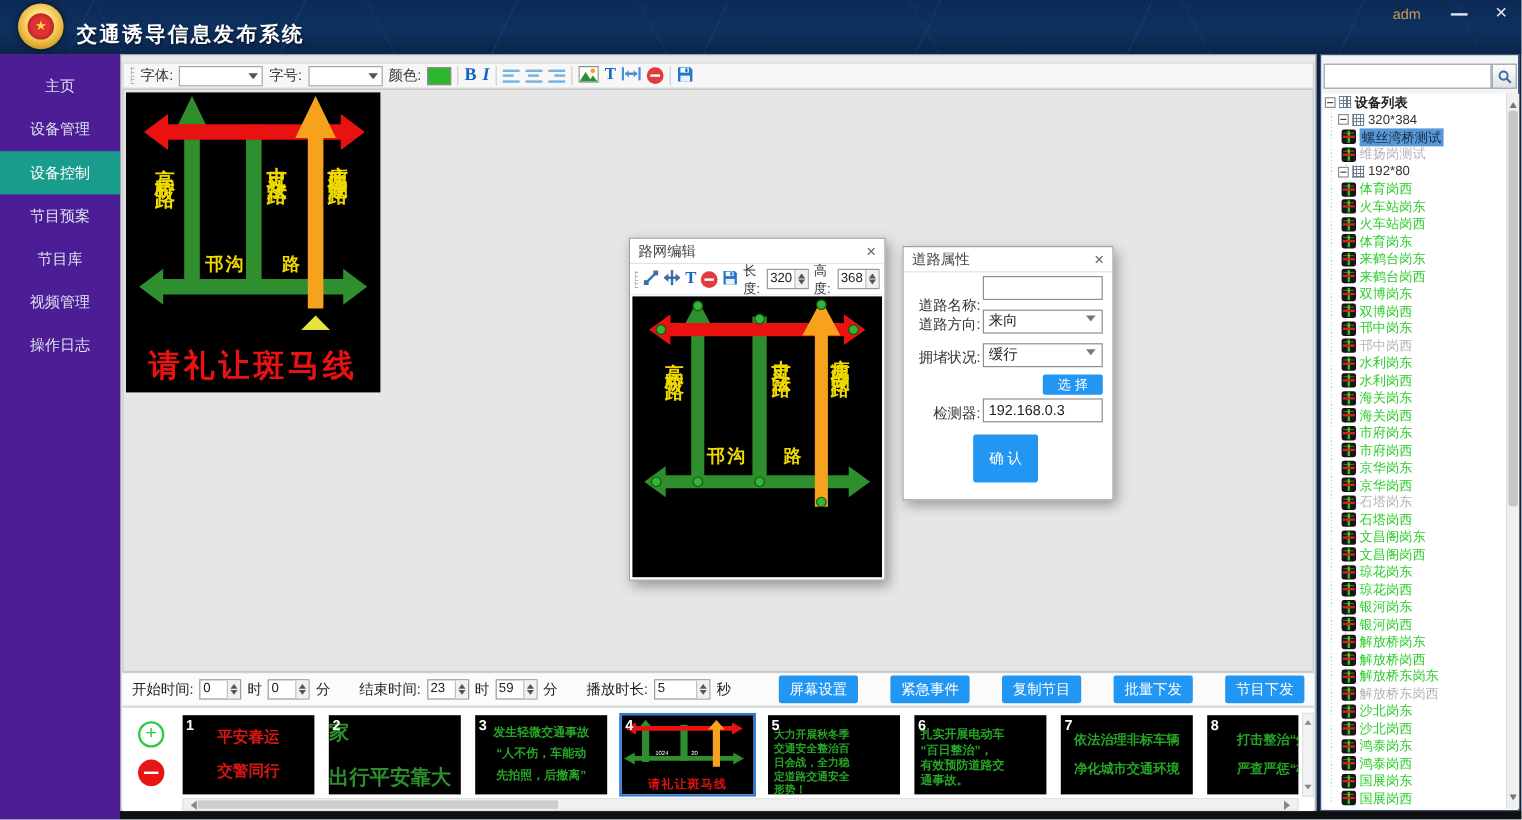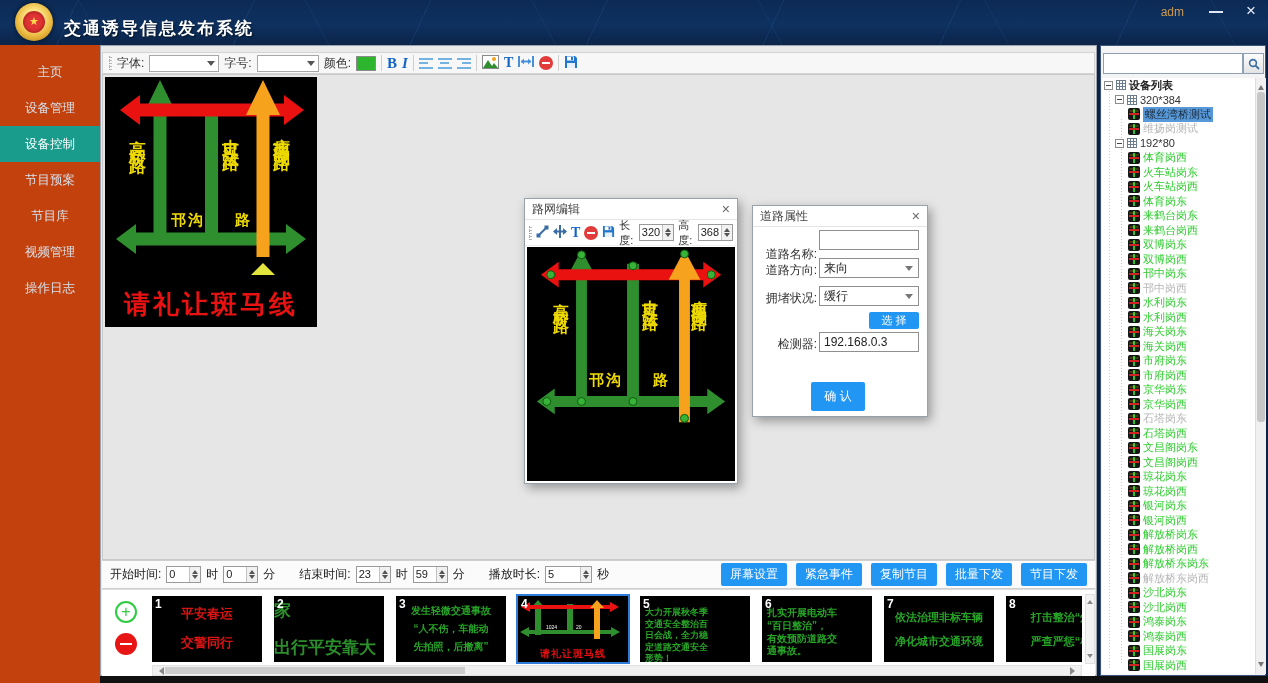--- a/index.html
+++ b/index.html
@@ -22,21 +22,21 @@
   .badge::after{content:"★";position:absolute;top:50%;left:50%;transform:translate(-50%,-55%);
     color:#ffd84d;font-size:11px}
   .app-title{position:absolute;left:64px;top:17px;color:#fff;font-size:17px;font-weight:bold;
     letter-spacing:2px;text-shadow:1px 1px 2px rgba(0,0,0,.6);z-index:2}
   .hdr-user{position:absolute;right:84px;top:5px;color:#cd9a53;font-size:12px;z-index:2}
   .win-min{position:absolute;right:43px;top:4px;width:18px;height:14px;z-index:2;cursor:pointer}
   .win-min::after{content:"";position:absolute;left:2px;right:2px;top:7px;height:2px;background:#dfe7f2}
   .win-close{position:absolute;right:12px;top:2px;color:#e6ecf5;font-size:17px;line-height:17px;z-index:2;cursor:pointer}
 
   
-  .sidebar{position:absolute;left:0;top:45px;width:100px;height:638px;background:#c2410c}
+  .sidebar{position:absolute;left:0;top:45px;width:100px;height:638px;background:#4c1d95}
   .side-item{height:36px;line-height:36px;text-align:center;color:#d9e1ec;font-size:12.5px;cursor:pointer;margin-top:0}
   .side-item:first-child{margin-top:9px}
   .side-item.active{background:#1a9c8c;color:#fff}
 
   
   .main{position:absolute;left:100px;top:45px;width:997px;height:631px;background:#e9e9e9;border:1px solid #9aa4b0}
   .toolbar{position:absolute;left:1px;top:6px;width:993px;height:22px;background:#f7f7f7;
     border:1px solid #d4d4d4;display:flex;align-items:center;gap:5px;padding:0 6px;font-size:12px;color:#333}
   .grip{width:3px;height:14px;flex:none;background:repeating-linear-gradient(0deg,#b7b7b7 0 1px,transparent 1px 3px);border-left:1px dotted #aaa}
   .combo{height:17px;background:#fff;border:1px solid #a7a7a7;display:inline-flex;align-items:center;justify-content:flex-end;flex:none}
@@ -76,31 +76,31 @@
   .numbox .nval{display:block;min-width:22px;padding:0 2px;font-size:11px;line-height:15px;text-align:left;color:#222}
   .numbox .nval.w34{min-width:34px}
   .spin-arrows{width:11px;border-left:1px solid #c2c2c2;background:#f1f1f1;display:flex;flex-direction:column;align-items:center;justify-content:space-around;cursor:pointer}
   .spin-arrows .up{width:0;height:0;border:3px solid transparent;border-bottom:4px solid #555}
   .spin-arrows .dn{width:0;height:0;border:3px solid transparent;border-top:4px solid #555}
 
   .props-dialog{left:752px;top:205px;width:176px;height:212px}
   .plabel{position:absolute;left:2px;width:62px;text-align:right;font-size:12px;color:#333}
   .pfield{position:absolute;left:66px;width:100px;height:20px;border:1px solid #8f8f8f;background:#fff;font-size:12px;color:#222}
   input.pfield{padding:0 4px;outline:none}
-  .psel{display:flex;align-items:center;padding:0 2px 0 4px}
+  .psel{display:flex;align-items:flex-start;padding:0 2px 0 4px}
   .psel .tri-dn{margin-left:auto;border-top-color:#777}
   .blue-btn{background:#2196f3;color:#fff;border:none;font-size:12px;cursor:pointer;border-radius:2px}
   .select-btn{position:absolute;left:116px;top:106px;width:50px;height:17px;font-size:11px}
-  .confirm-btn{position:absolute;left:58px;top:176px;width:54px;height:29px}
+  .confirm-btn{position:absolute;left:58px;top:156px;width:54px;height:40px}
 
   
   .playback{position:absolute;left:1px;top:514px;width:993px;height:29px;background:#fbfbfb;
     border-top:1px solid #cfcfcf;border-bottom:1px solid #cfcfcf;display:flex;align-items:center;gap:5px;padding:0 8px;font-size:12px;color:#222}
   .pb-gap{width:14px;flex:none}
-  .pb-buttons{margin-left:auto;display:flex;gap:9px}
+  .pb-buttons{margin-left:auto;display:flex;gap:27px}
   .pb-buttons .blue-btn{padding:3px 9px;border-radius:2px;font-size:12px}
 
   
   .thumbzone{position:absolute;left:1px;top:543px;width:993px;height:87px;background:#fff;border-top:1px solid #ddd}
   .add-btn{position:absolute;left:13px;top:11px;width:22px;height:22px;border-radius:50%;border:2px solid #2ecc40;
     color:#2ecc40;font-size:16px;line-height:17px;text-align:center;cursor:pointer;background:#fff}
   .del-btn{position:absolute;left:13px;top:43px;width:22px;height:22px;border-radius:50%;background:#e81515;cursor:pointer}
   .del-btn::after{content:"";position:absolute;left:5px;right:5px;top:10px;height:2px;background:#fff}
   .strip{position:absolute;left:50px;top:4px;width:930px;height:70px;display:flex;overflow:hidden;padding-top:2px}
   .thumb{position:relative;width:110px;height:66px;background:#000;flex:none;margin-right:12px;cursor:pointer}
@@ -121,21 +121,21 @@
 
   
   .rpanel{position:absolute;left:1100px;top:45px;width:166px;height:631px;background:#f4f4f4;border:1px solid #3c567e}
   .search-input{position:absolute;left:2px;top:7px;width:140px;height:21px;border:1px solid #8fa0b5;background:#fff;padding:0 4px;font-size:12px;outline:none}
   .search-btn{position:absolute;left:142px;top:7px;width:21px;height:21px;border:1px solid #8fa0b5;
     background:linear-gradient(#fdfdfd,#e3e3e3);cursor:pointer;display:flex;align-items:center;justify-content:center}
   .treebox{position:absolute;left:1px;top:32px;width:153px;height:596px;background:#fff;overflow:hidden;
     background-image:repeating-linear-gradient(0deg,#c5cdd6 0 1px,transparent 1px 3px),repeating-linear-gradient(0deg,#c5cdd6 0 1px,transparent 1px 3px);
     background-size:1px 580px,1px 545px;background-position:7px 10px,19px 40px;background-repeat:no-repeat}
   .tree-row{height:14.5px;display:flex;align-items:center;gap:3px;font-size:11px;white-space:nowrap;cursor:pointer}
-  .lvl0{padding-left:2px}.lvl1{padding-left:13px}.lvl2{padding-left:26px}
+  .lvl0{padding-left:2px}.lvl1{padding-left:13px}.lvl2{padding-left:16px}
   .expander{width:9px;height:9px;border:1px solid #8c8c8c;background:#fff;position:relative;flex:none}
   .expander::after{content:"";position:absolute;left:1px;right:1px;top:3px;height:1px;background:#444}
   .grid-ic,.res-ic{width:10px;height:10px;flex:none;
     background-image:repeating-linear-gradient(0deg,#6b7c8d 0 1px,transparent 1px 3px),repeating-linear-gradient(90deg,#6b7c8d 0 1px,transparent 1px 3px)}
   .sig-ic{width:12px;height:12px;background:#161616;border-radius:2px;position:relative;flex:none}
   .sig-ic::before{content:"";position:absolute;left:5px;top:1px;width:2px;height:10px;background:#28c428}
   .sig-ic::after{content:"";position:absolute;left:1px;top:5px;width:10px;height:2px;background:#d42222;box-shadow:0 -3px 0 -0.5px #e8d80066}
   .tree-label.root-label{font-weight:bold;color:#222}
   .tree-label.group-label{color:#333}
   .dev.online{color:#2ecc2e}

